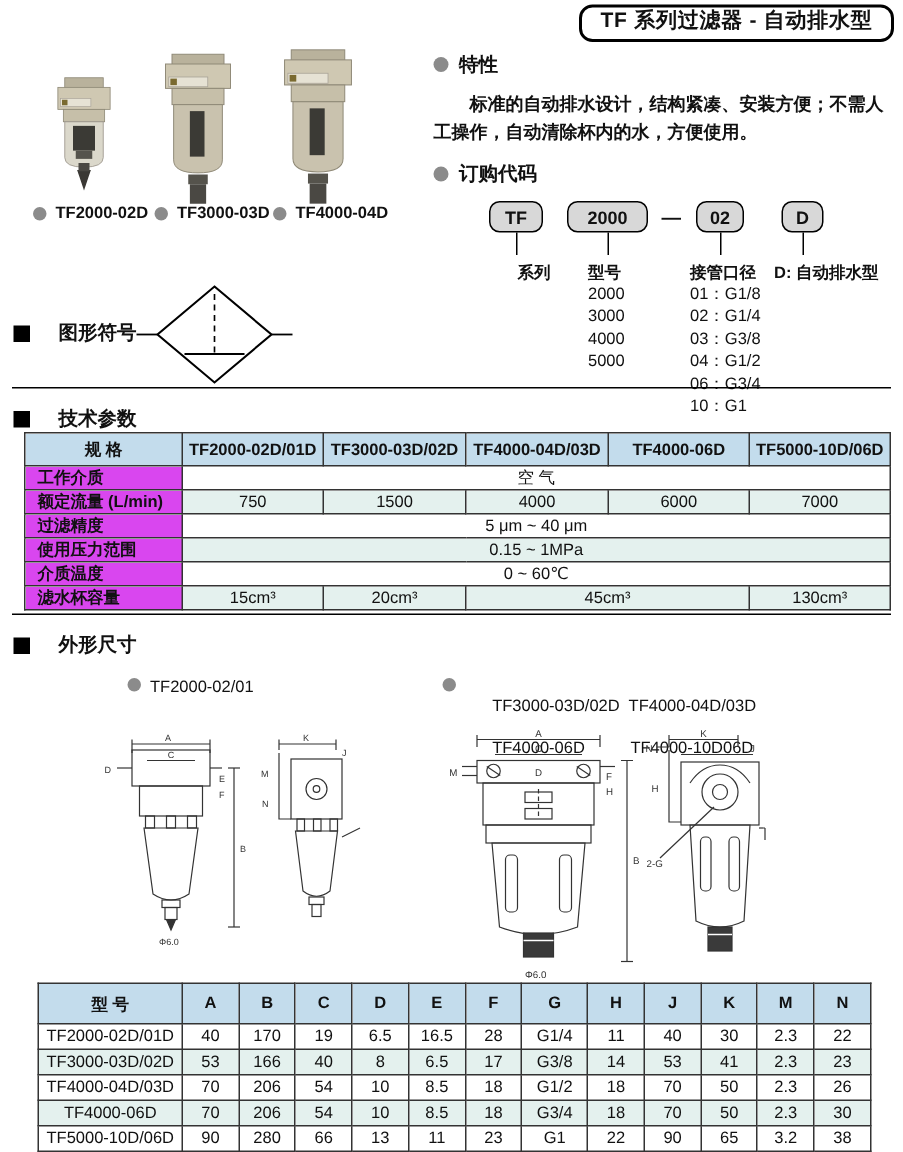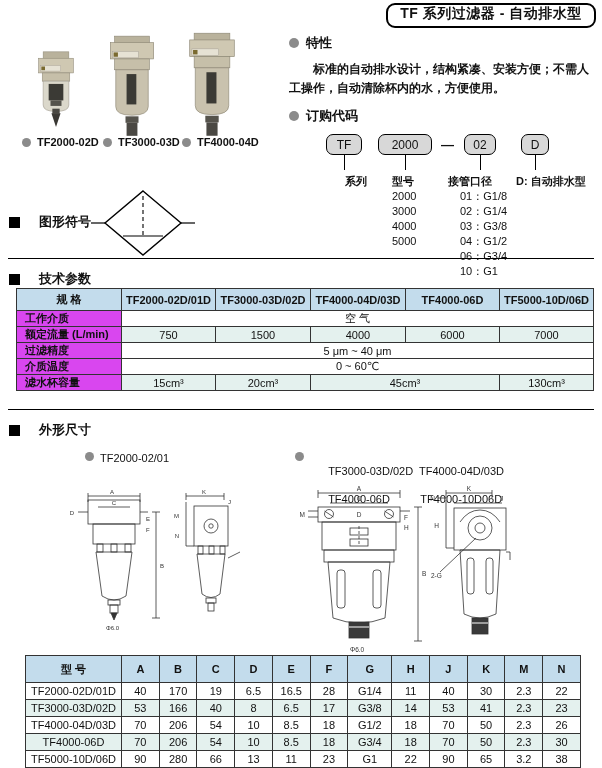--- a/index.html
+++ b/index.html
@@ -25,21 +25,21 @@
 
   
   .photo { position:absolute; }
   .photo-label { position:absolute; display:flex; align-items:center; gap:6px;
     font-size:11px; font-weight:bold; }
 
   
   #order-diagram { position:absolute; left:300px; top:132px; width:296px; height:118px; font-size:11px; }
   .code-box { position:absolute; height:21px; background:#d8d8d8; border:1.5px solid #000;
     border-radius:7px; display:flex; align-items:center; justify-content:center;
-    font-weight:normal; font-size:12px; }
+    font-weight:bold; font-size:12px; }
   .tick { position:absolute; width:1px; background:#000; }
   .code-dash { position:absolute; font-weight:bold; font-size:13px; }
   .code-label { position:absolute; font-weight:bold; font-size:11px; white-space:nowrap; }
   .code-list { position:absolute; font-size:11px; line-height:15px; white-space:pre; }
 
   .hr-line { position:absolute; left:8px; right:8px; height:1px; background:#000; }
 
   
   table { border-collapse:collapse; table-layout:fixed; }
   td, th { border:1px solid #333; font-size:11px; text-align:center; padding:0 2px;
@@ -139,21 +139,21 @@
     <div class="tick" style="left:105px;top:23px;height:15px"></div>
     <div class="tick" style="left:180px;top:23px;height:15px"></div>
     <div class="tick" style="left:235px;top:23px;height:15px"></div>
 
     <div class="code-label" style="left:45px;top:42px">系列</div>
     <div class="code-label" style="left:92px;top:42px">型号</div>
     <div class="code-list" style="left:92px;top:57px">2000
 3000
 4000
 5000</div>
-    <div class="code-label" style="left:148px;top:42px">接管口径</div>
+    <div class="code-label" style="left:160px;top:42px">接管口径</div>
     <div class="code-list" style="left:160px;top:57px">01：G1/8
 02：G1/4
 03：G3/8
 04：G1/2
 06：G3/4
 10：G1</div>
     <div class="code-label" style="left:216px;top:42px">D: 自动排水型</div>
   </div>
 
   <div class="sq-heading" style="left:9px;top:213px">
@@ -201,20 +201,24 @@
       <td class="rowlabel">额定流量 (L/min)</td>
       <td>750</td>
       <td>1500</td>
       <td>4000</td>
       <td>6000</td>
       <td>7000</td>
     </tr>
     <tr>
       <td class="rowlabel">过滤精度</td>
       <td colspan="5">5 μm ~ 40 μm</td>
+    </tr>
+    <tr class="alt">
+      <td class="rowlabel">使用压力范围</td>
+      <td colspan="5">0.15 ~ 1MPa</td>
     </tr>
     <tr>
       <td class="rowlabel">介质温度</td>
       <td colspan="5">0 ~ 60℃</td>
     </tr>
     <tr class="alt">
       <td class="rowlabel">滤水杯容量</td>
       <td>15cm³</td>
       <td>20cm³</td>
       <td colspan="2">45cm³</td>

